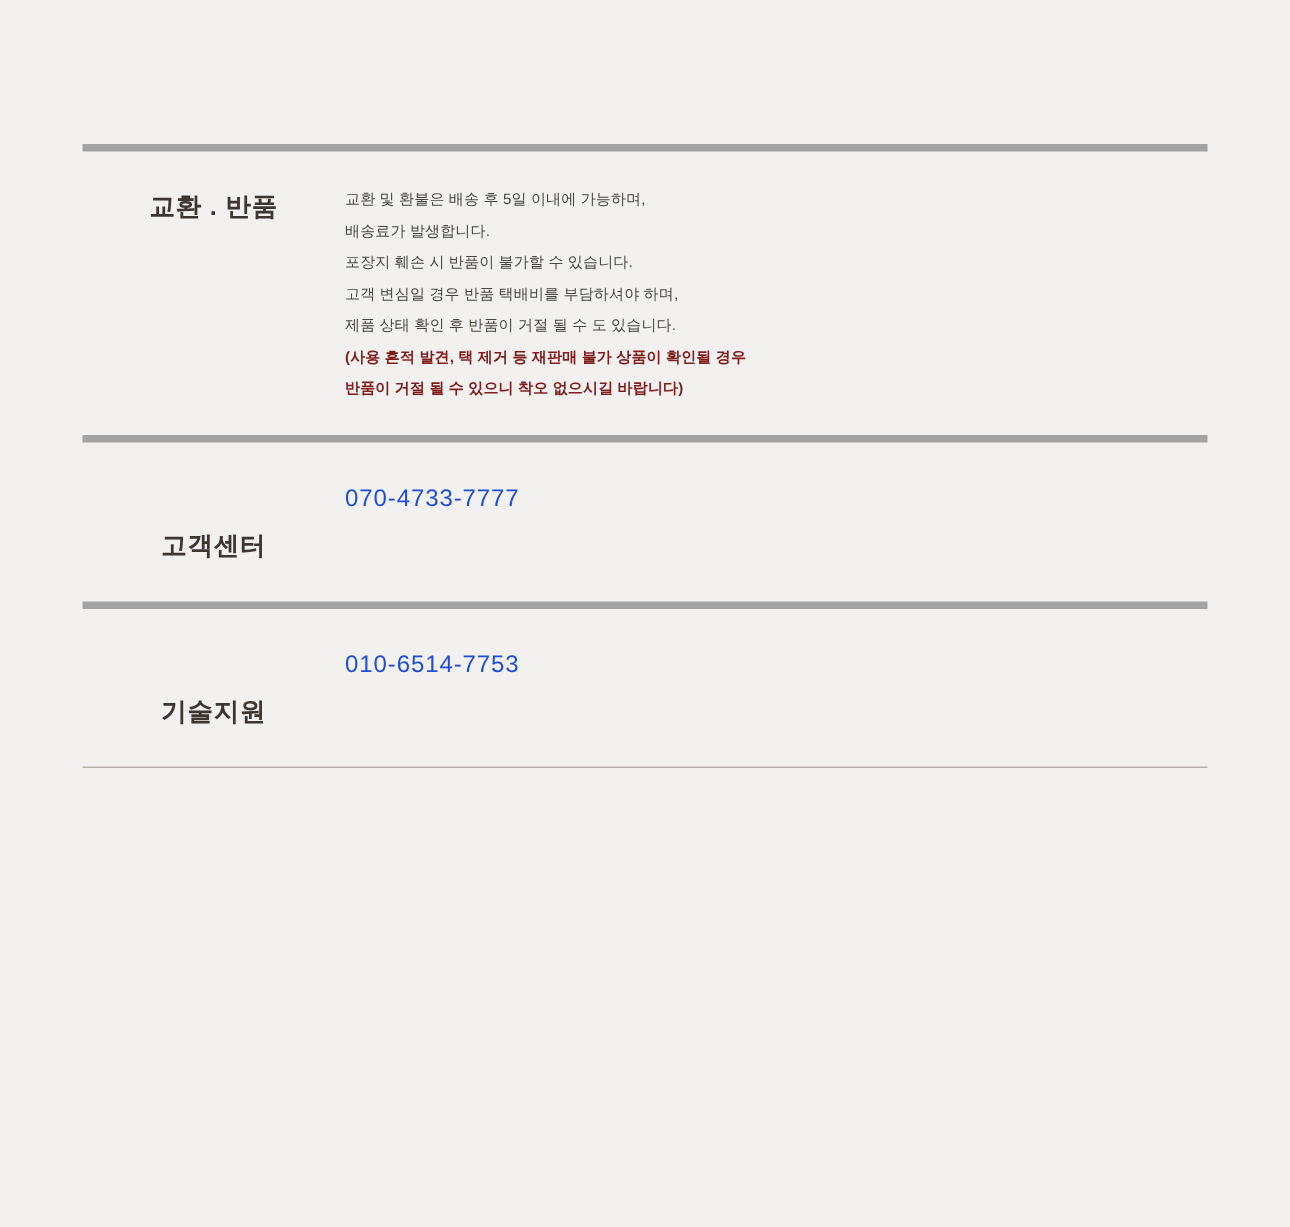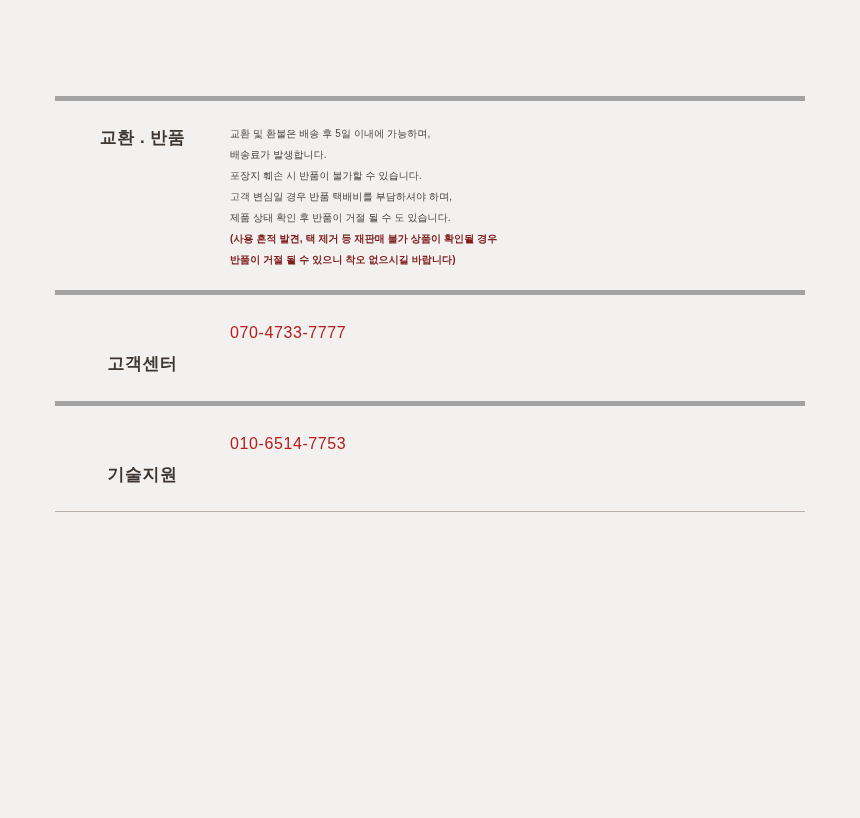--- a/index.html
+++ b/index.html
@@ -65,21 +65,21 @@
   .row-content .line {
     display: block;
     white-space: nowrap;
   }
   .row-content .line.bold {
     font-weight: bold;
     color: #7f1d1d;
   }
   .row.contact .row-content {
     font-size: 16px;
-    color: #b91c1c;
+    color: #1d4ed8;
     line-height: 1.4;
     padding-top: 3px;
     letter-spacing: 0.6px;
   }
   .row.contact {
     padding-top: 24px;
     padding-bottom: 24px;
   }
   .row.contact .row-label {
     padding-top: 0;

